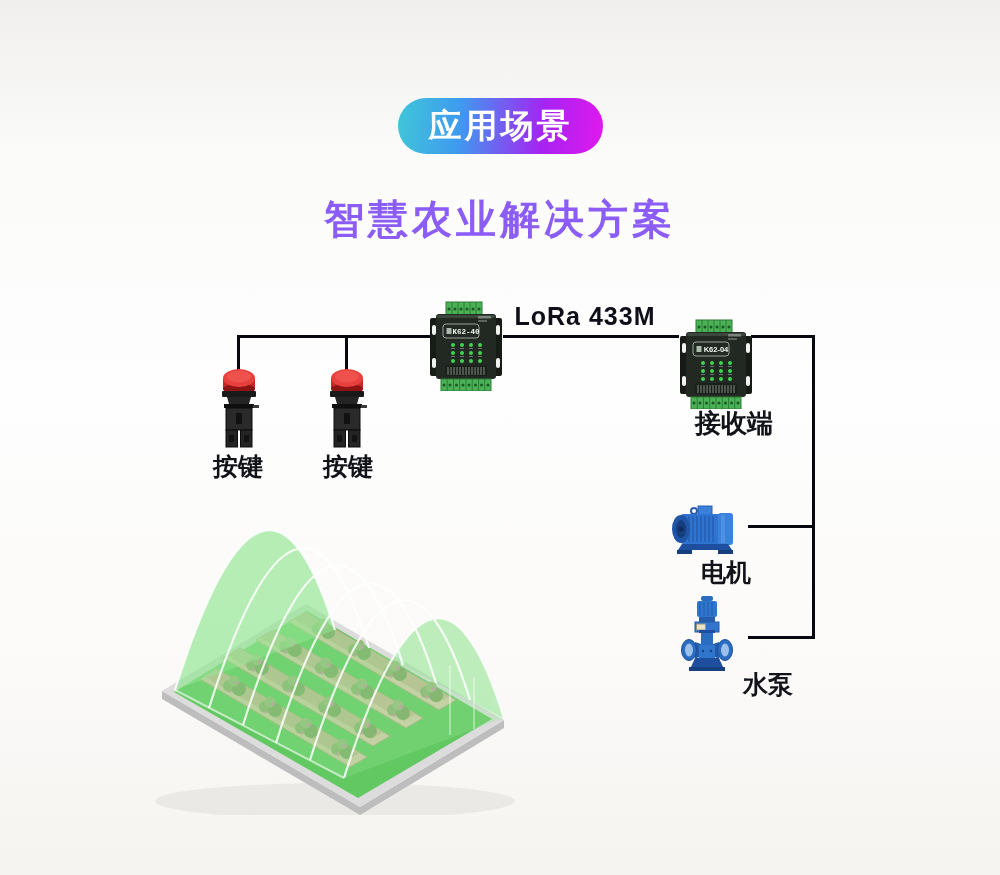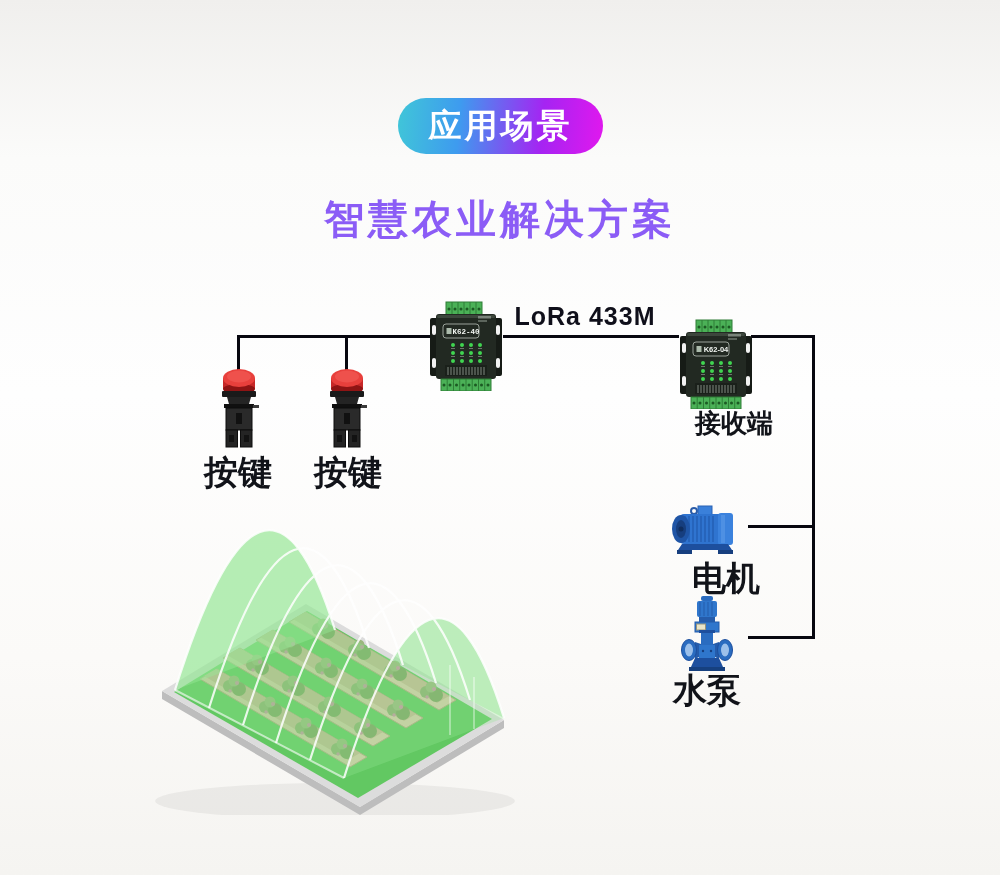--- a/index.html
+++ b/index.html
@@ -18,21 +18,21 @@
     display:flex;align-items:center;justify-content:center;
     color:#ffffff;font-size:33px;font-weight:700;letter-spacing:3px;
   }
   .title{
     left:0;top:192px;width:1000px;text-align:center;
     font-size:40px;font-weight:900;letter-spacing:4px;color:#8b5cf6;
   }
   .line{background:#07070f;}
   .lbl{color:#111319;font-weight:700;text-align:center;}
   .lbl-lg{font-size:26px;}
-  .lbl-md{font-size:34px;}
+  .lbl-md{font-size:25px;}
   .lora{
     left:495px;top:302px;width:180px;text-align:center;
     font-size:25px;font-weight:700;color:#0f0f1a;letter-spacing:1px;
   }
   svg{display:block;}
 </style>
 </head>
 <body>
 
 <div class="stage">
@@ -185,21 +185,21 @@
       <ellipse cx="8" cy="54" rx="4" ry="6.5" fill="#9cc0ea"></ellipse>
       <ellipse cx="44" cy="54" rx="7.5" ry="10.5" fill="#2a6cc0" stroke="#1d4f9e"></ellipse>
       <ellipse cx="44" cy="54" rx="4" ry="6.5" fill="#9cc0ea"></ellipse>
       <rect x="18" y="49" width="16" height="13" fill="#2f76cc"></rect>
       <circle cx="22" cy="55" r="1.2" fill="#163e7e"></circle>
       <circle cx="30" cy="55" r="1.2" fill="#163e7e"></circle>
       <polygon points="14,62 38,62 42,71 10,71" fill="#1d4f9e"></polygon>
       <rect x="8" y="71" width="36" height="4" fill="#16407f"></rect>
     </svg>
   </div>
-  <div class="abs lbl lbl-md" style="left:657px;top:668px;width:100px;">水泵</div>
+  <div class="abs lbl lbl-md" style="left:693px;top:668px;width:100px;text-align:right;">水泵</div>
 
   <div class="abs" style="left:150px;top:525px;">
     <svg viewBox="0 0 380 290" width="380" height="290">
       <defs>
         <g id="plant">
           <circle cx="-6" cy="-4" r="6" fill="#8fad72"></circle>
           <circle cx="4" cy="-1" r="7" fill="#7fa263"></circle>
           <circle cx="-1" cy="-9" r="5.5" fill="#9bb77e"></circle>
           <circle cx="2" cy="-7" r="2" fill="#c893a4"></circle>
           <circle cx="-5" cy="1" r="1.7" fill="#c893a4"></circle>

